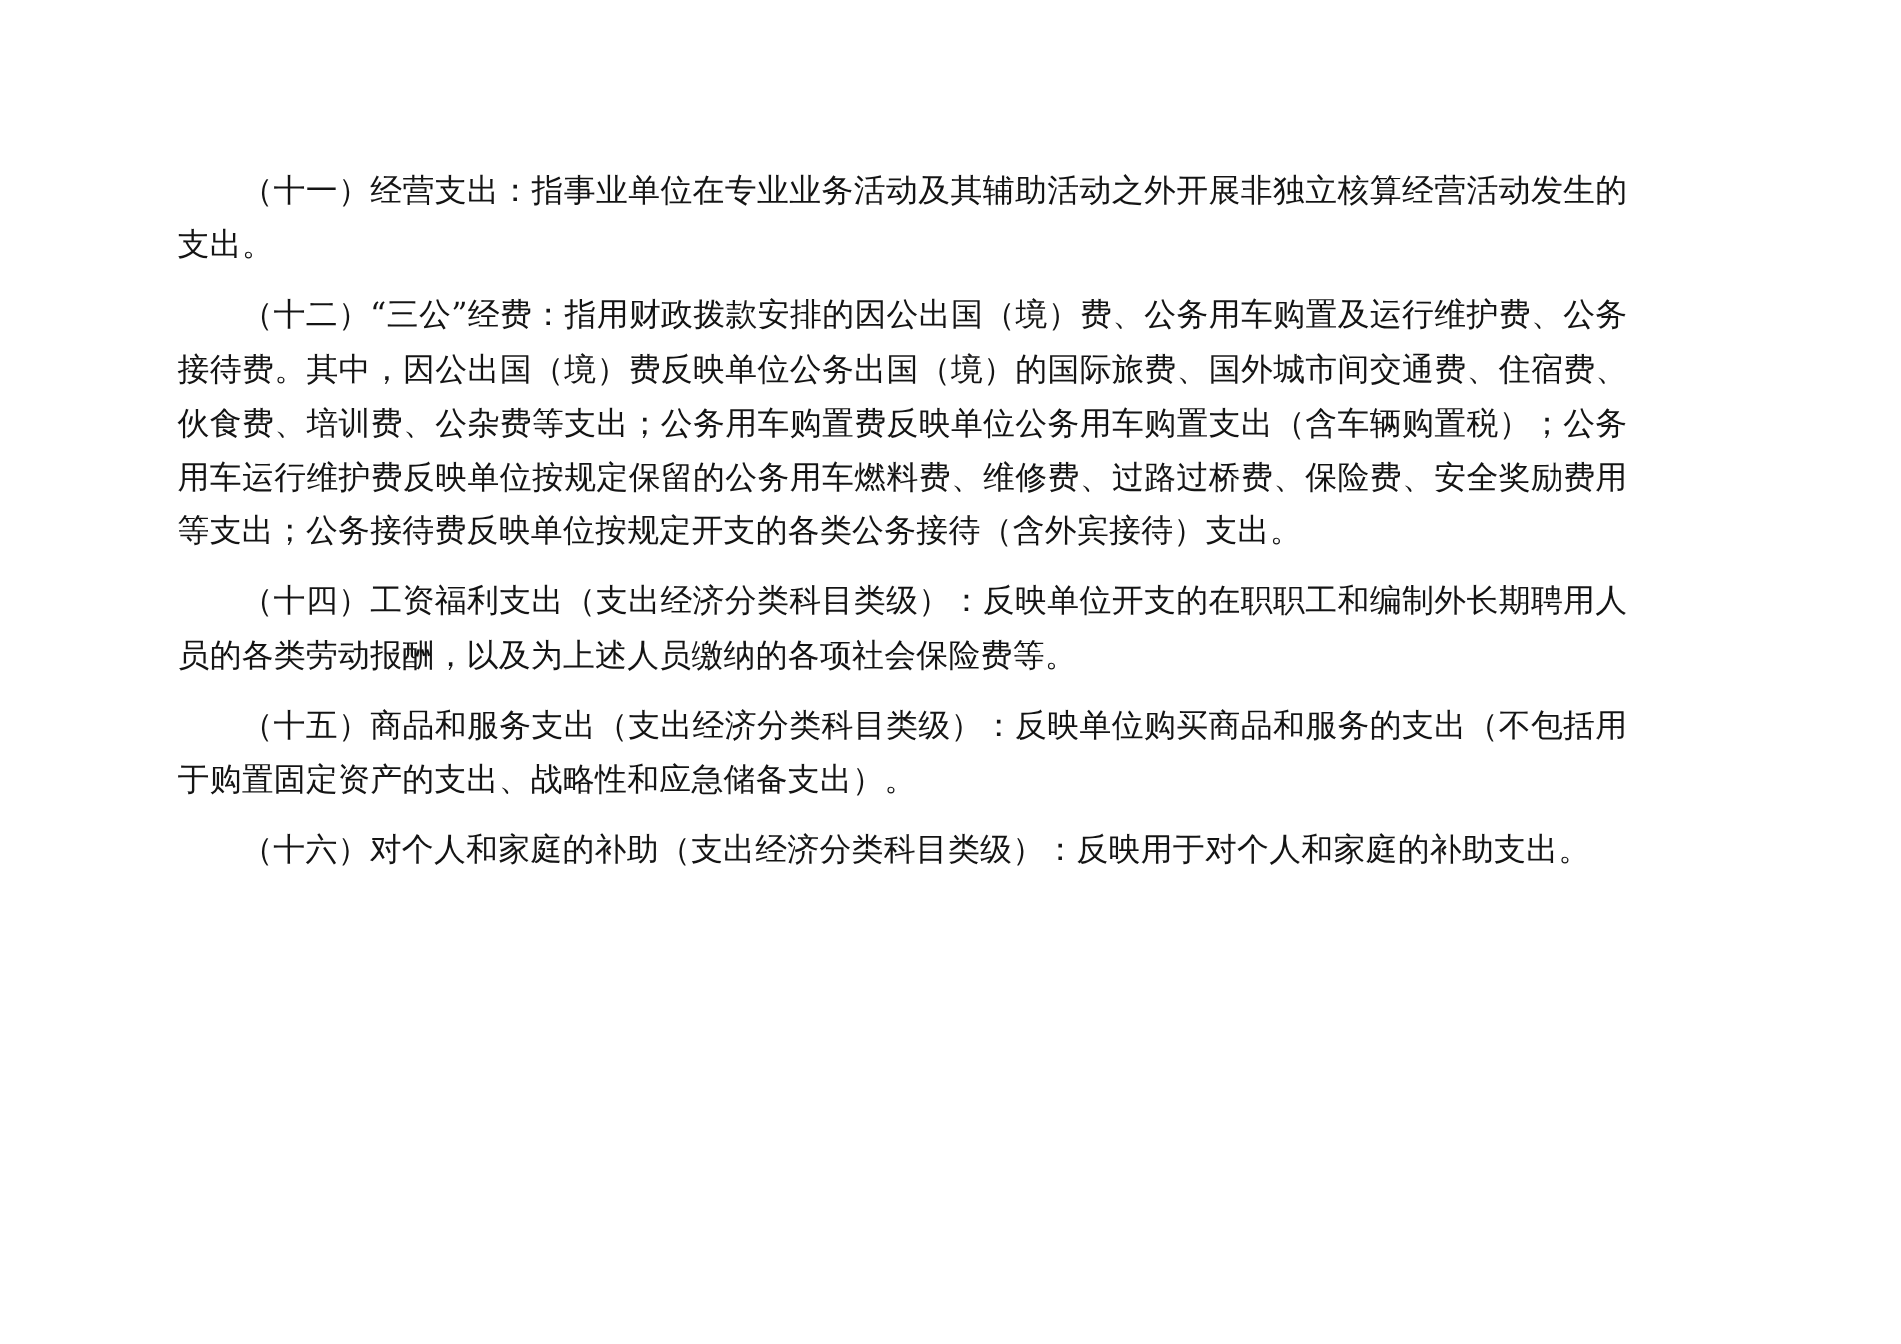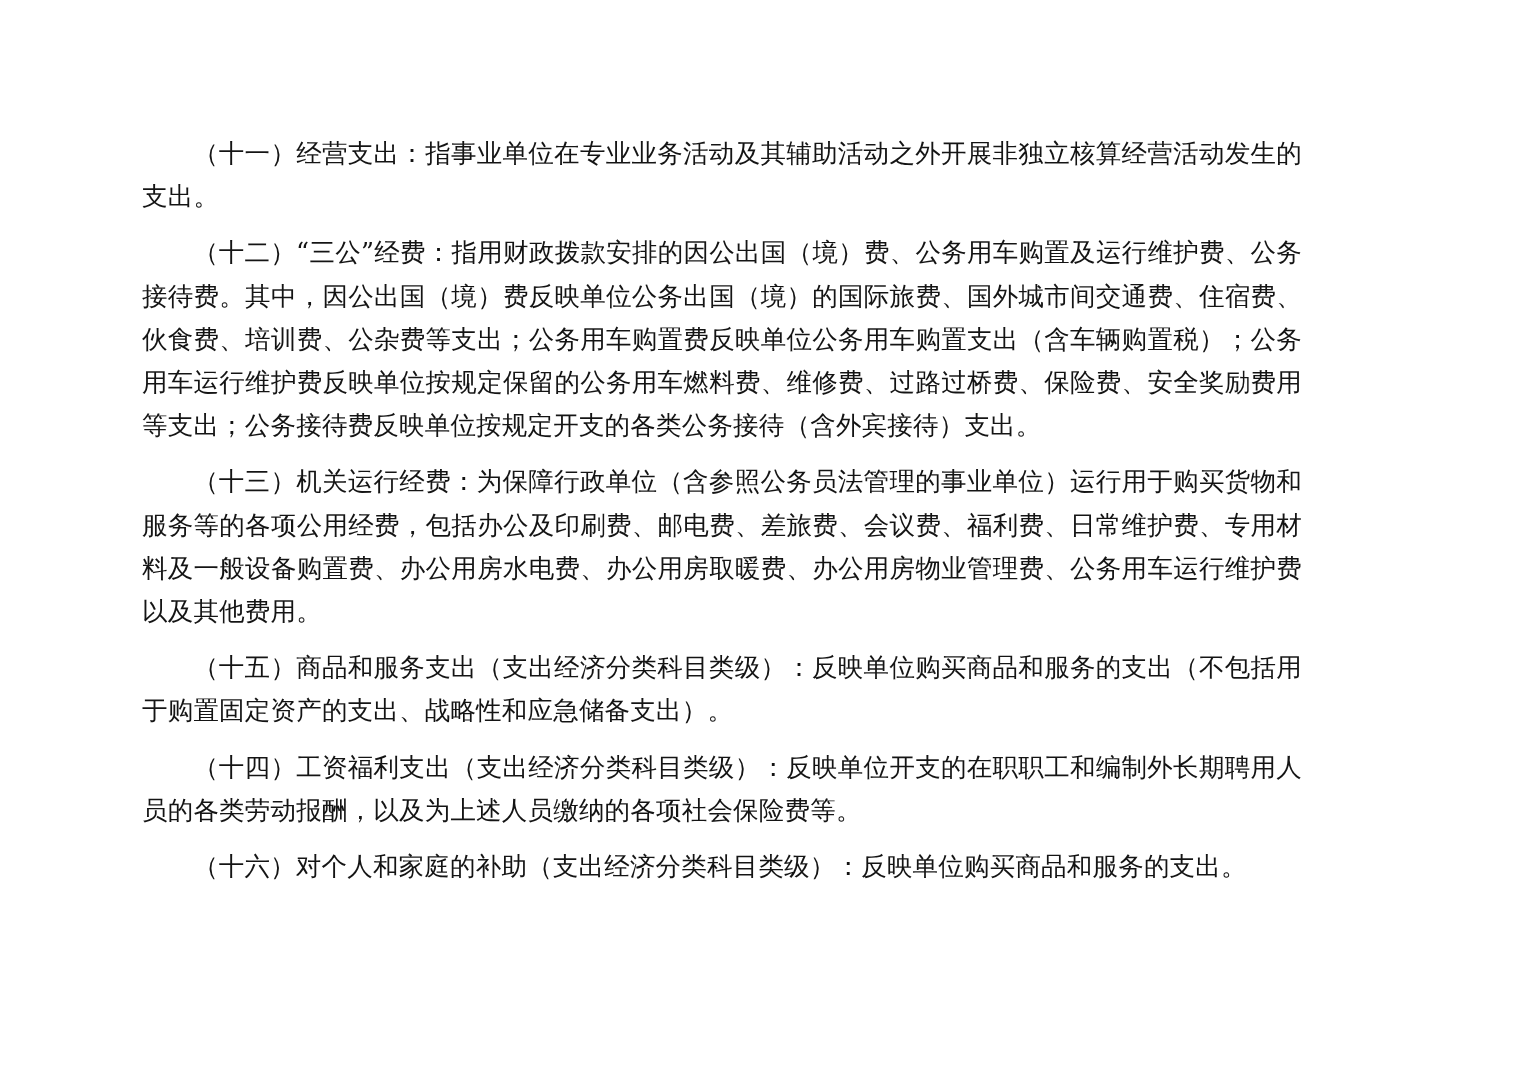--- a/index.html
+++ b/index.html
@@ -40,18 +40,17 @@
     margin-top: 13px;
   }
 </style>
 </head>
 <body>
 
 <div class="page">
   <div class="doc-body">
     <p class="para">（十一）经营支出：指事业单位在专业业务活动及其辅助活动之外开展非独立核算经营活动发生的支出。</p>
     <p class="para">（十二）“三公”经费：指用财政拨款安排的因公出国（境）费、公务用车购置及运行维护费、公务接待费。其中，因公出国（境）费反映单位公务出国（境）的国际旅费、国外城市间交通费、住宿费、伙食费、培训费、公杂费等支出；公务用车购置费反映单位公务用车购置支出（含车辆购置税）；公务用车运行维护费反映单位按规定保留的公务用车燃料费、维修费、过路过桥费、保险费、安全奖励费用等支出；公务接待费反映单位按规定开支的各类公务接待（含外宾接待）支出。</p>
-    <p class="para">（十三）机关运行经费：为保障行政单位（含参照公务员法管理的事业单位）运行用于购买货物和服务等的各项公用经费，包括办公及印刷费、邮电费、差旅费、会议费、福利费、日常维护费、专用材料及一般设备购置费、办公用房水电费、办公用房取暖费、办公用房物业管理费、公务用车运行维护费以及其他费用。</p>
+    <p class="para">（十四）工资福利支出（支出经济分类科目类级）：反映单位开支的在职职工和编制外长期聘用人员的各类劳动报酬，以及为上述人员缴纳的各项社会保险费等。</p>
     <p class="para">（十五）商品和服务支出（支出经济分类科目类级）：反映单位购买商品和服务的支出（不包括用于购置固定资产的支出、战略性和应急储备支出）。</p>
-    <p class="para">（十四）工资福利支出（支出经济分类科目类级）：反映单位开支的在职职工和编制外长期聘用人员的各类劳动报酬，以及为上述人员缴纳的各项社会保险费等。</p>
-    <p class="para">（十六）对个人和家庭的补助（支出经济分类科目类级）：反映单位购买商品和服务的支出。</p>
+    <p class="para">（十六）对个人和家庭的补助（支出经济分类科目类级）：反映用于对个人和家庭的补助支出。</p>
   </div>
 </div>
 
 </body></html>

